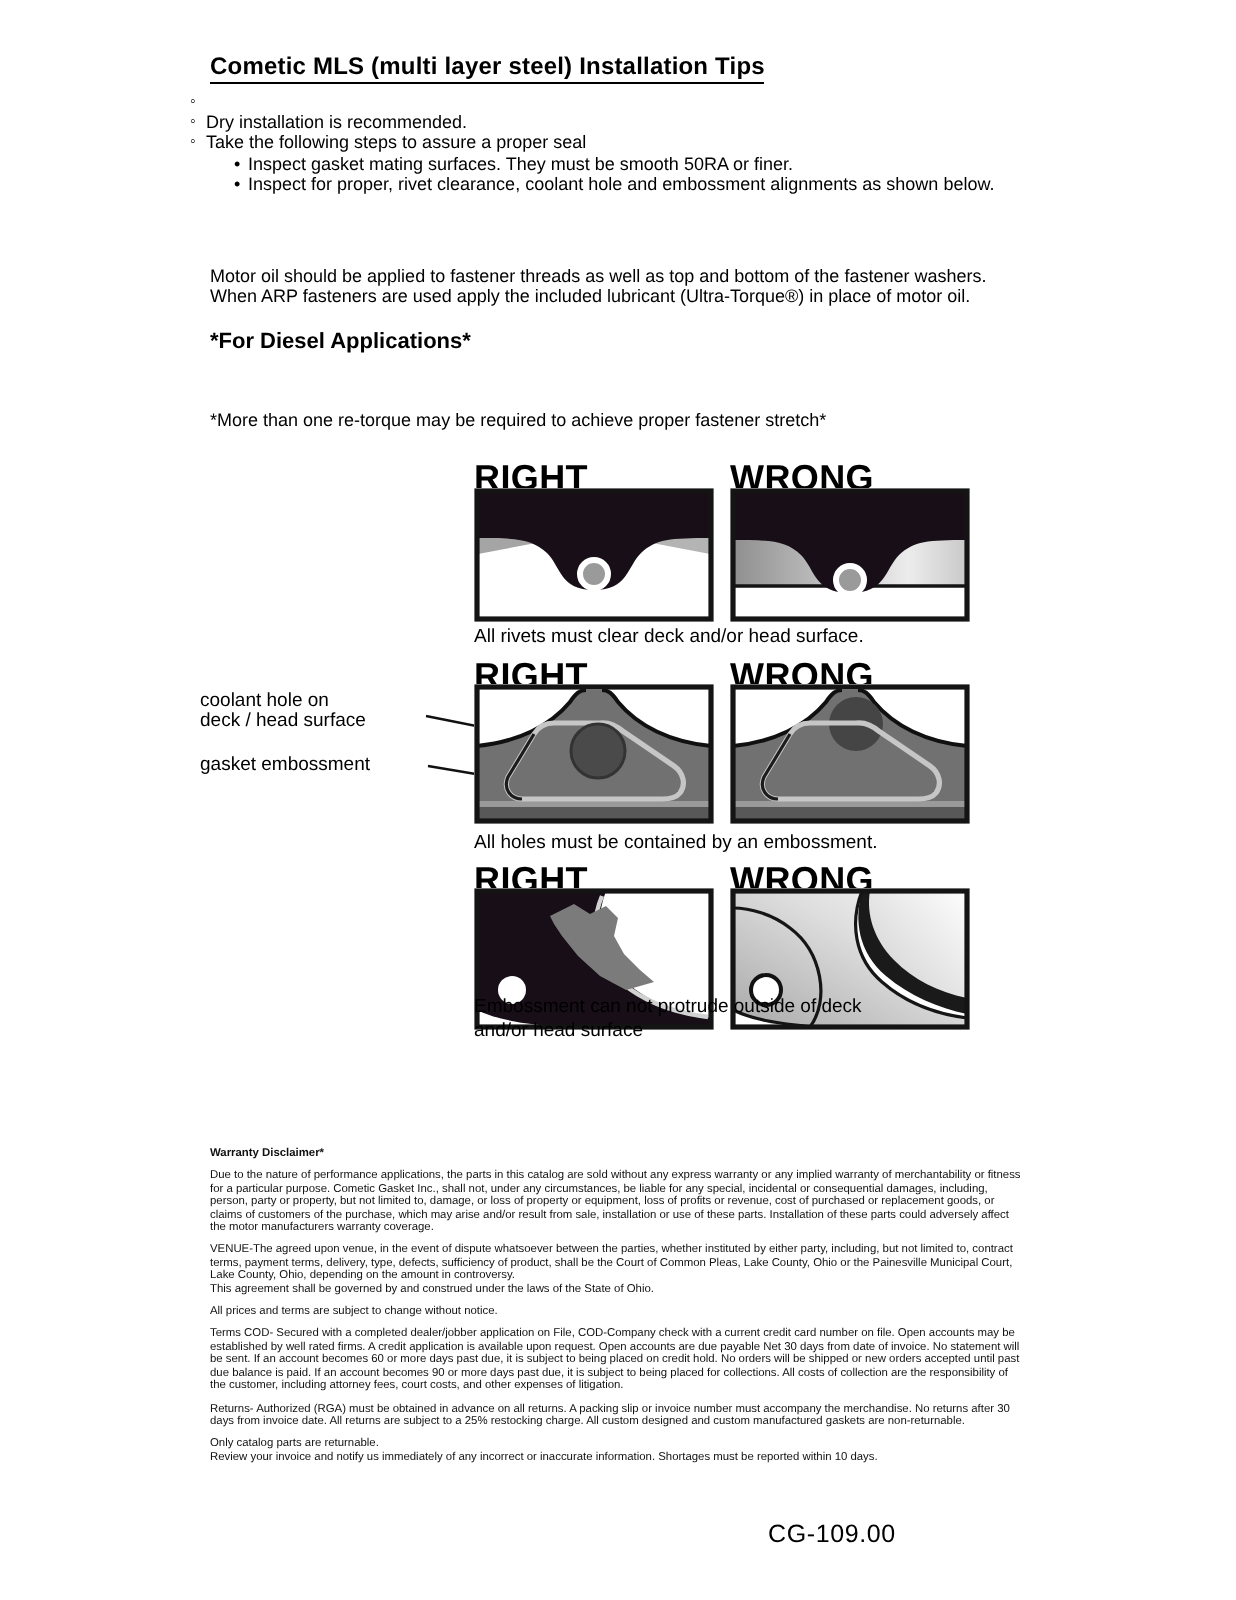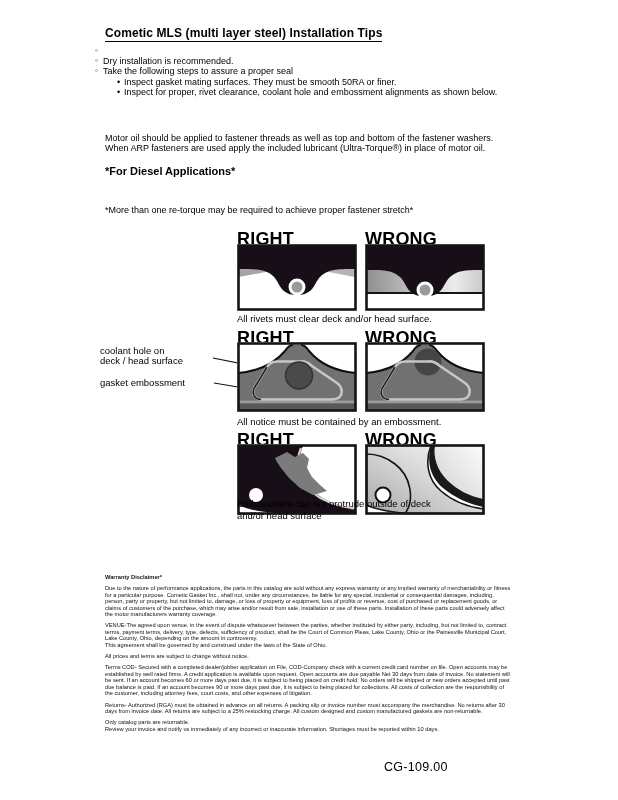--- a/index.html
+++ b/index.html
@@ -143,21 +143,21 @@
       <path d="M118.5,31 C98,29 82,21 72,9 C69,4.5 67,3 64,3" fill="none" stroke="#101010" stroke-width="2"></path>
       <rect x="1.5" y="58.5" width="117" height="3" fill="#9a9a9a"></rect>
       <rect x="1.5" y="61.5" width="117" height="7" style="fill:var(--deck-strip)"></rect>
       <circle cx="63" cy="20" r="13.5" fill="#454545"></circle>
       <path d="M24,57.5 C18,57.5 14.5,52 17,46.5 L30,25 C32.5,21 36,19.5 40,19.5 L63,19.5 C67,19 71,20.5 75,24 L100,41 C105,44.5 106,50.5 103,54.5 C101,57 98,57.5 94,57.5 Z" fill="none" style="stroke:var(--embossment-line)" stroke-width="2.6"></path>
       <path d="M24,57.5 C18,57.5 14.5,52 17,46.5 L30,25" fill="none" stroke="#1c1c1c" stroke-width="1.6"></path>
       <rect x="1.5" y="1.5" width="117" height="67" fill="none" stroke="#141414" stroke-width="2.6"></rect>
     </svg>
   </div>
 
-  <div class="abs fig-caption" style="top:416px;">All notice must be contained by an embossment.</div>
+  <div class="abs fig-caption" style="top:416px;">All holes must be contained by an embossment.</div>
 
   <div class="abs fig-label" style="left:237px; top:430px;">RIGHT</div>
   <div class="abs fig-label" style="left:365px; top:430px;">WRONG</div>
 
   <div class="abs fig-box" style="left:237px; top:444px;">
     <svg width="120" height="71" viewBox="0 0 120 71">
       <rect x="0" y="0" width="120" height="71" fill="#ffffff"></rect>
       <path d="M1.5,1.5 H66 C60,17 62,35 76,47 C88,57.5 103,63 118.5,65 V69.5 H40 C31,68 15,67.5 1.5,61 Z" style="fill:var(--diagram-black)"></path>
       <path d="M64,4 C58,18 60,36 74,47.5 C86,57.5 101,62.5 117,64.5" fill="none" style="stroke:var(--edge-light)" stroke-width="2.2"></path>
       <polygon points="38,14 50,8 58,13 66,9 72,15 70,24 75,33 83,41 90,47 76,51 63,44 52,34 44,24 40,18" fill="#7b7b7b"></polygon>

